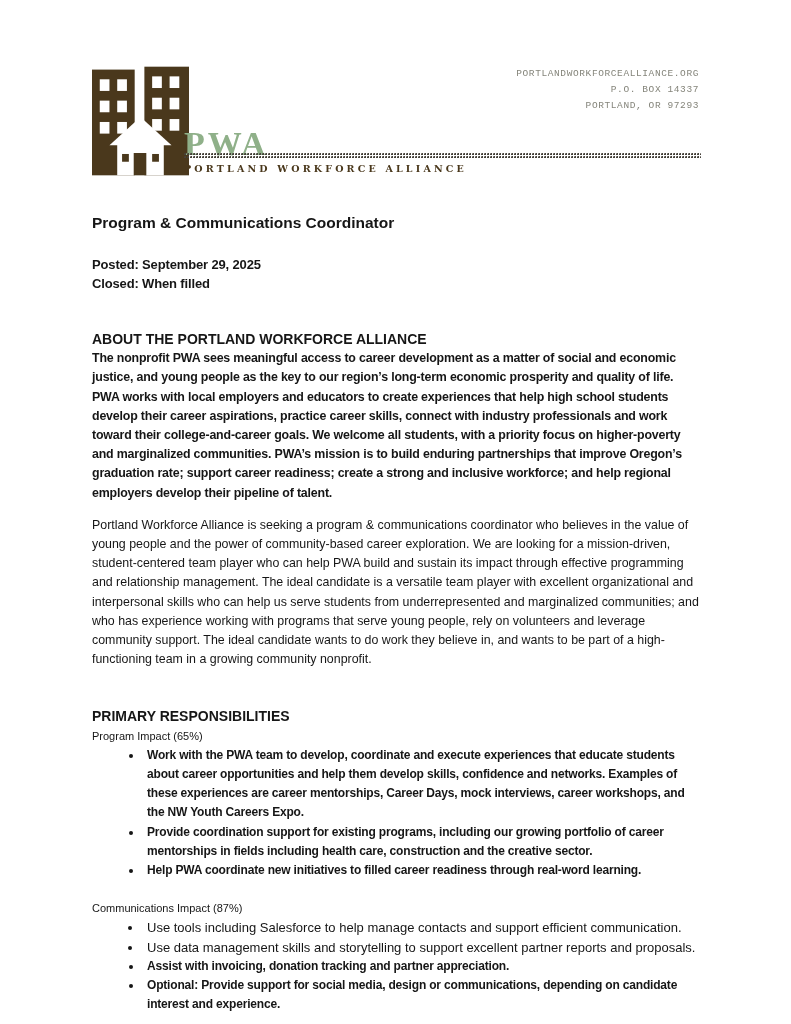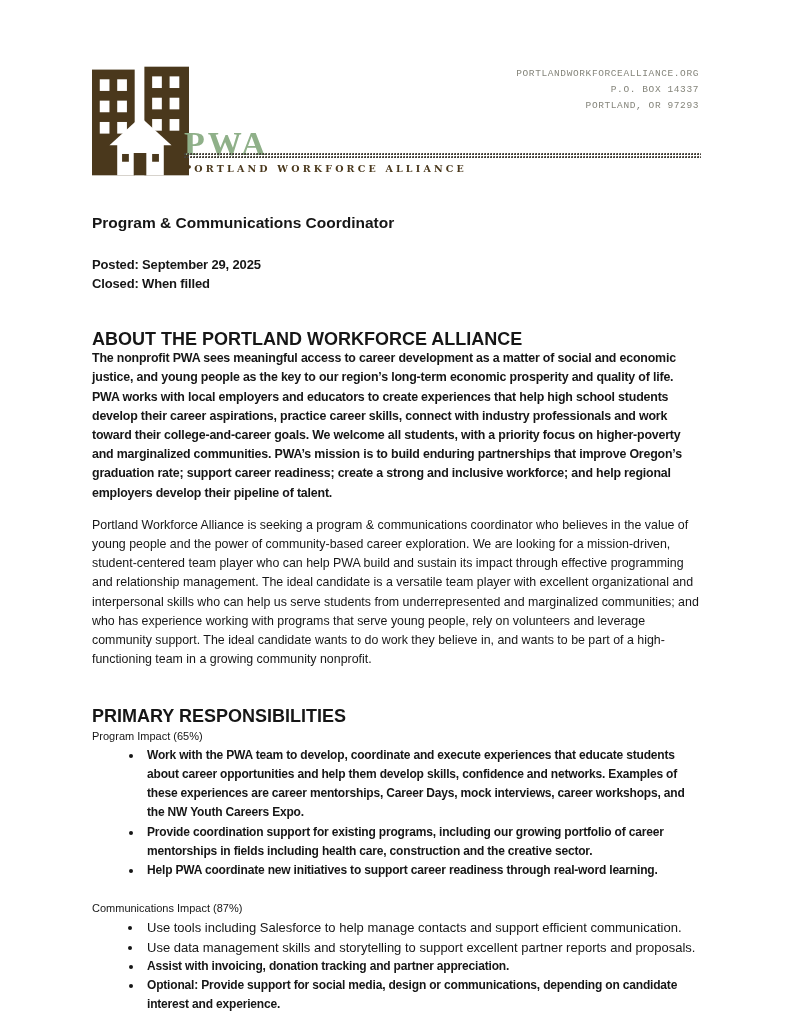--- a/index.html
+++ b/index.html
@@ -35,21 +35,21 @@
     position:absolute; right:2px; top:1px; text-align:right;
     font-family:"Liberation Mono", monospace;
     font-size:9.5px; line-height:16px; letter-spacing:0.6px;
     color:#85857b;
   }
 
   
   .job-title { margin-top:37px; font-size:15.5px; font-weight:700; }
   .post-meta { margin-top:24px; font-size:13px; line-height:18.5px; font-weight:600; letter-spacing:-0.15px; }
 
-  .section-heading { font-size:18px; font-weight:700; line-height:19.2px; }
+  .section-heading { font-size:14px; font-weight:700; line-height:19.2px; }
   p.body-text { font-size:12.4px; line-height:19.2px; }
   .w-semibold { font-weight:600; font-size:12px; letter-spacing:-0.18px; }
   .w-regular  { font-weight:400; }
 
   .sec-about { margin-top:37px; }
   .sec-overview { margin-top:13px; }
   .sec-resp { margin-top:38px; }
 
   .group-label { font-size:11px; line-height:19.2px; font-weight:400; }
   ul.bullets { margin:0; padding-left:51px; list-style:disc; }
@@ -119,21 +119,21 @@
   </div>
 
   <div class="sec-resp">
     <div class="section-heading">PRIMARY RESPONSIBILITIES</div>
 
     <div>
       <div class="group-label">Program Impact (65%)</div>
       <ul class="bullets">
         <li class="b-semibold">Work with the PWA team to develop, coordinate and execute experiences that educate students about career opportunities and help them develop skills, confidence and networks. Examples of these experiences are career mentorships, Career Days, mock interviews, career workshops, and the NW Youth Careers Expo.</li>
         <li class="b-semibold">Provide coordination support for existing programs, including our growing portfolio of career mentorships in fields including health care, construction and the creative sector.</li>
-        <li class="b-semibold">Help PWA coordinate new initiatives to support career readiness through real-word learning.</li>
+        <li class="b-semibold">Help PWA coordinate new initiatives to filled career readiness through real-word learning.</li>
       </ul>
     </div>
 
     <div class="group-comms">
       <div class="group-label">Communications Impact (87%)</div>
       <ul class="bullets">
         <li class="b-regular">Use tools including Salesforce to help manage contacts and support efficient communication.</li>
         <li class="b-regular">Use data management skills and storytelling to support excellent partner reports and proposals.</li>
         <li class="b-semibold">Assist with invoicing, donation tracking and partner appreciation.</li>
         <li class="b-semibold">Optional: Provide support for social media, design or communications, depending on candidate interest and experience.</li>

